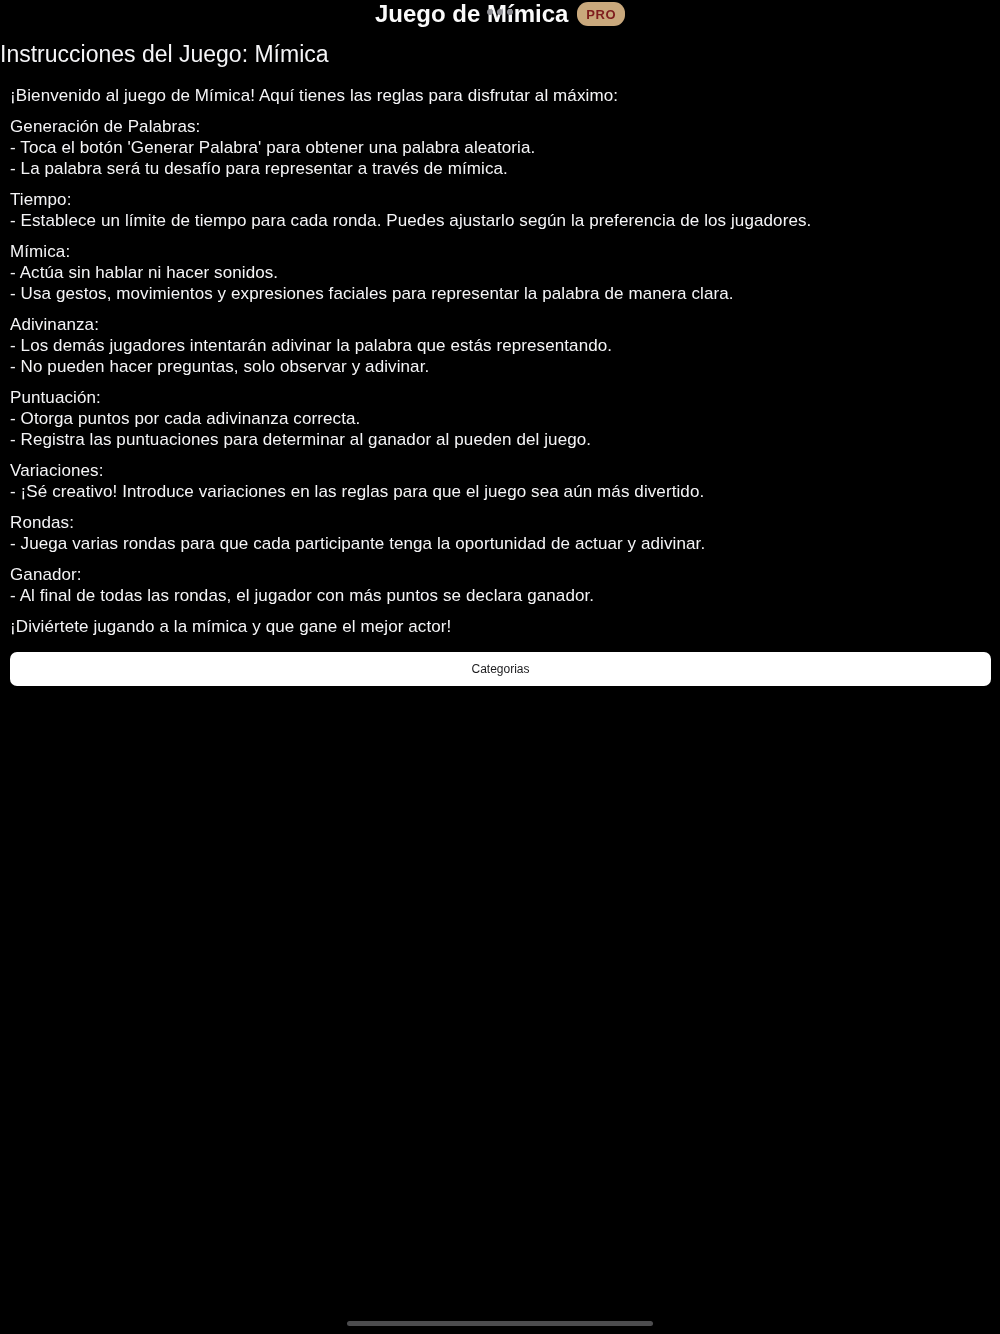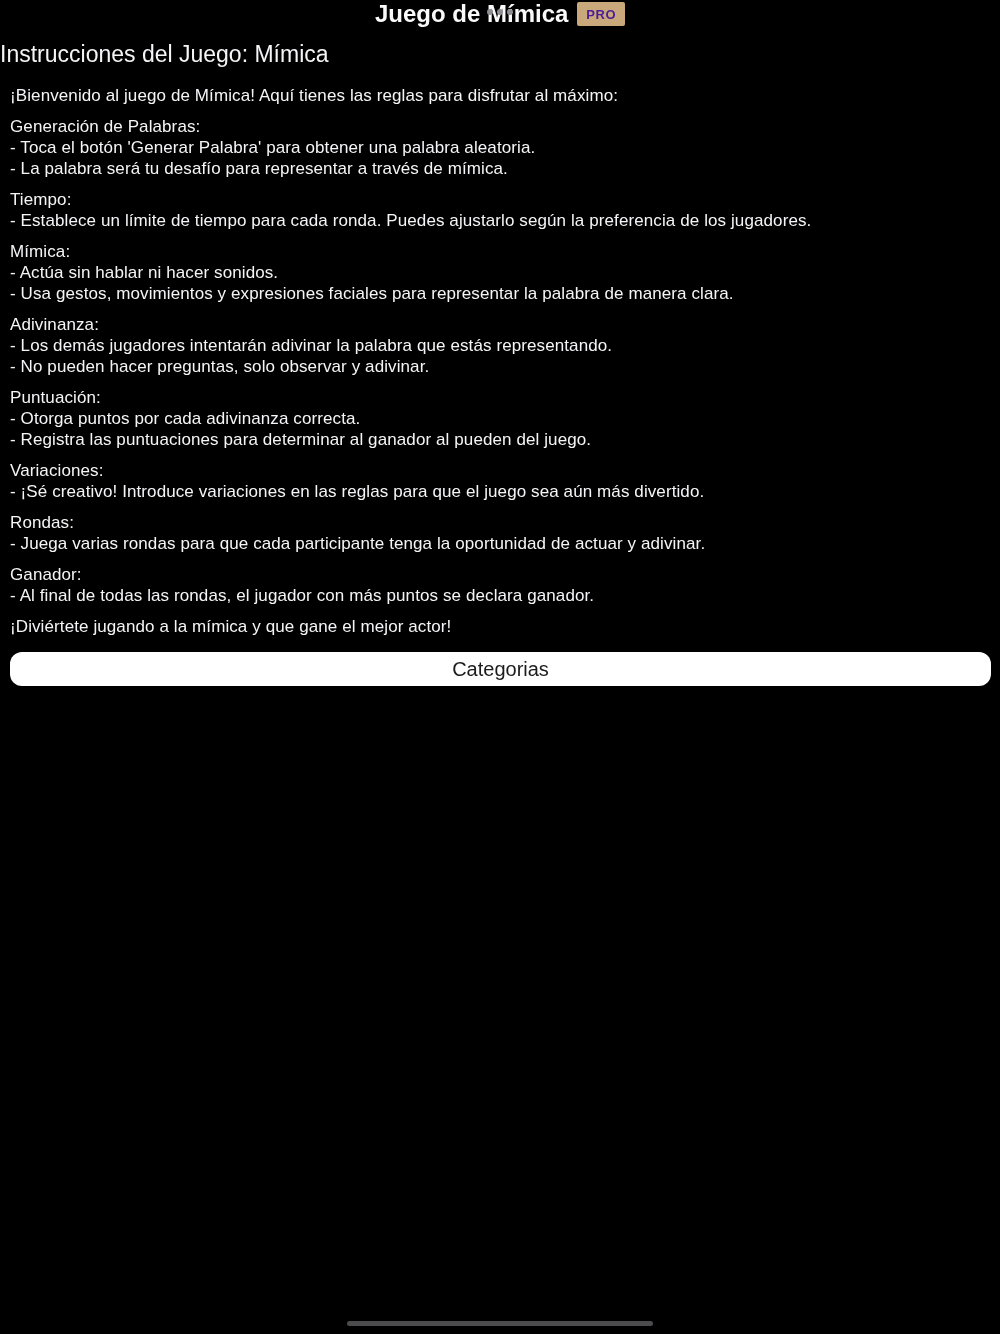--- a/index.html
+++ b/index.html
@@ -40,26 +40,26 @@
     font-size: 24px;
     line-height: 28px;
     font-weight: 600;
     color: var(--title-text, #fafafa);
     display: inline-flex;
     align-items: center;
     gap: 9px;
   }
   .pro-badge {
     background: var(--badge, #c9a87c);
-    color: #4c1d95;
+    color: #7f1d1d;
     font-size: 13px;
     font-weight: 600;
     line-height: 1;
     padding: 6px 9px 5px;
-    border-radius: 2px;
+    border-radius: 11px;
     letter-spacing: 0.5px;
   }
 
   .subtitle {
     margin: 16px 0 0;
     text-align: left;
     font-size: 23px;
     line-height: 20px;
     font-weight: 400;
     color: var(--text, #f5f5f7);
@@ -80,23 +80,23 @@
 
   
   .categories-btn {
     display: block;
     margin: 15px auto 0;
     width: 981px;
     height: 34px;
     background: var(--button-bg, #ffffff);
     color: var(--button-text, #1c1c1e);
     border: none;
-    border-radius: 12px;
+    border-radius: 7px;
     font-family: inherit;
-    font-size: 20px;
+    font-size: 12px;
     line-height: 34px;
     padding: 0;
     text-align: center;
     cursor: pointer;
   }
 
   
   .home-indicator {
     position: absolute;
     bottom: 8px;

